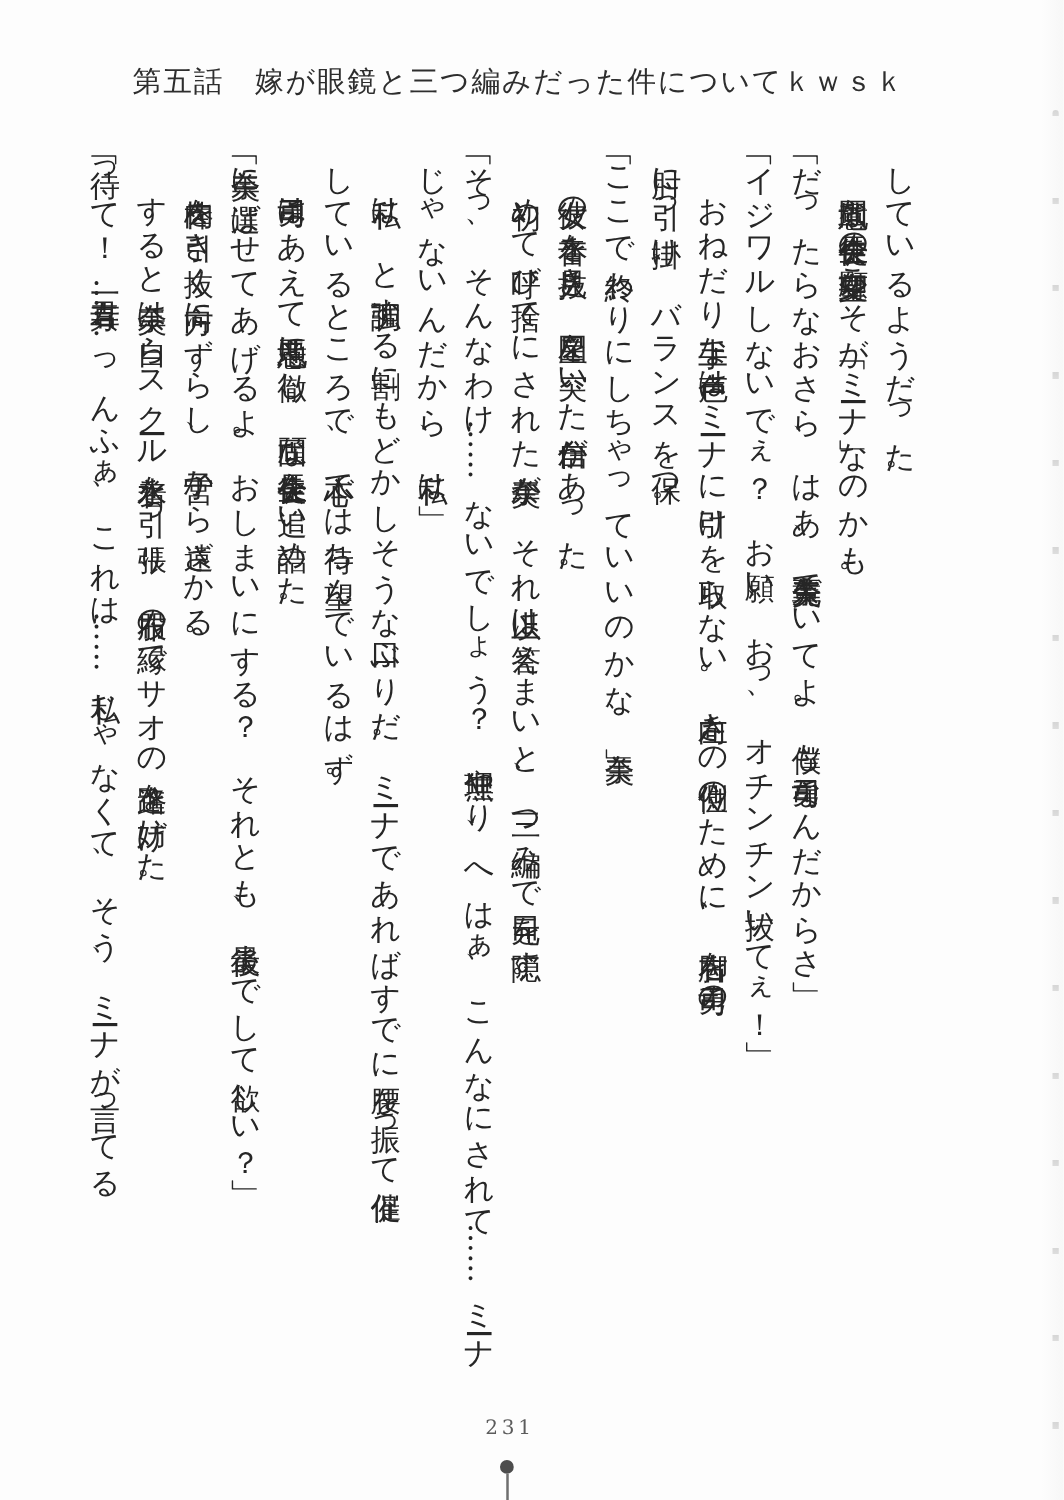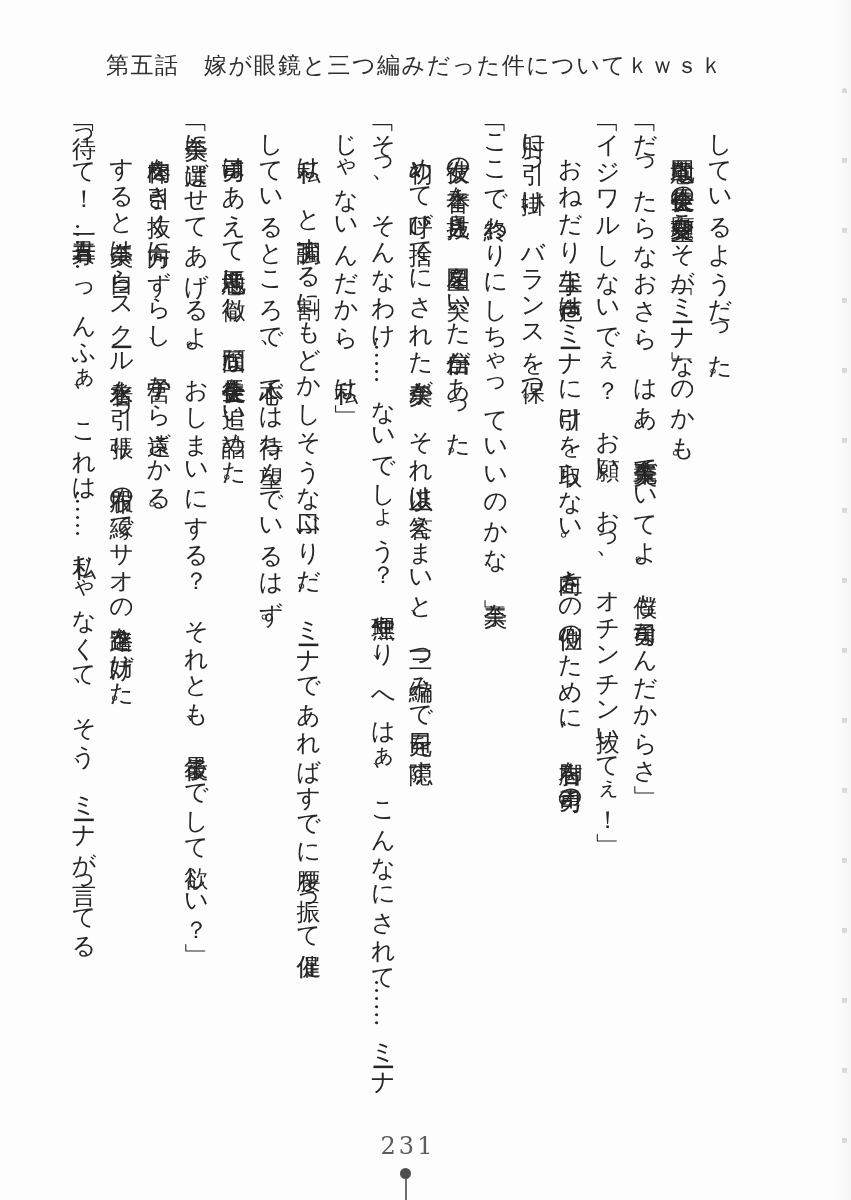--- a/index.html
+++ b/index.html
@@ -45,21 +45,21 @@
     margin: 0;
     white-space: nowrap;
   }
   
   .pagenum {
     position: absolute;
     left: 348px;
     top: 1132px;
     width: 120px;
     text-align: center;
-    font-size: 24px;
+    font-size: 16px;
     letter-spacing: 3px;
     color: #5c5c5c;
   }
   .reg-dot {
     position: absolute;
     left: 400px;
     top: 1168px;
     width: 11px;
     height: 11px;
     border-radius: 50%;

